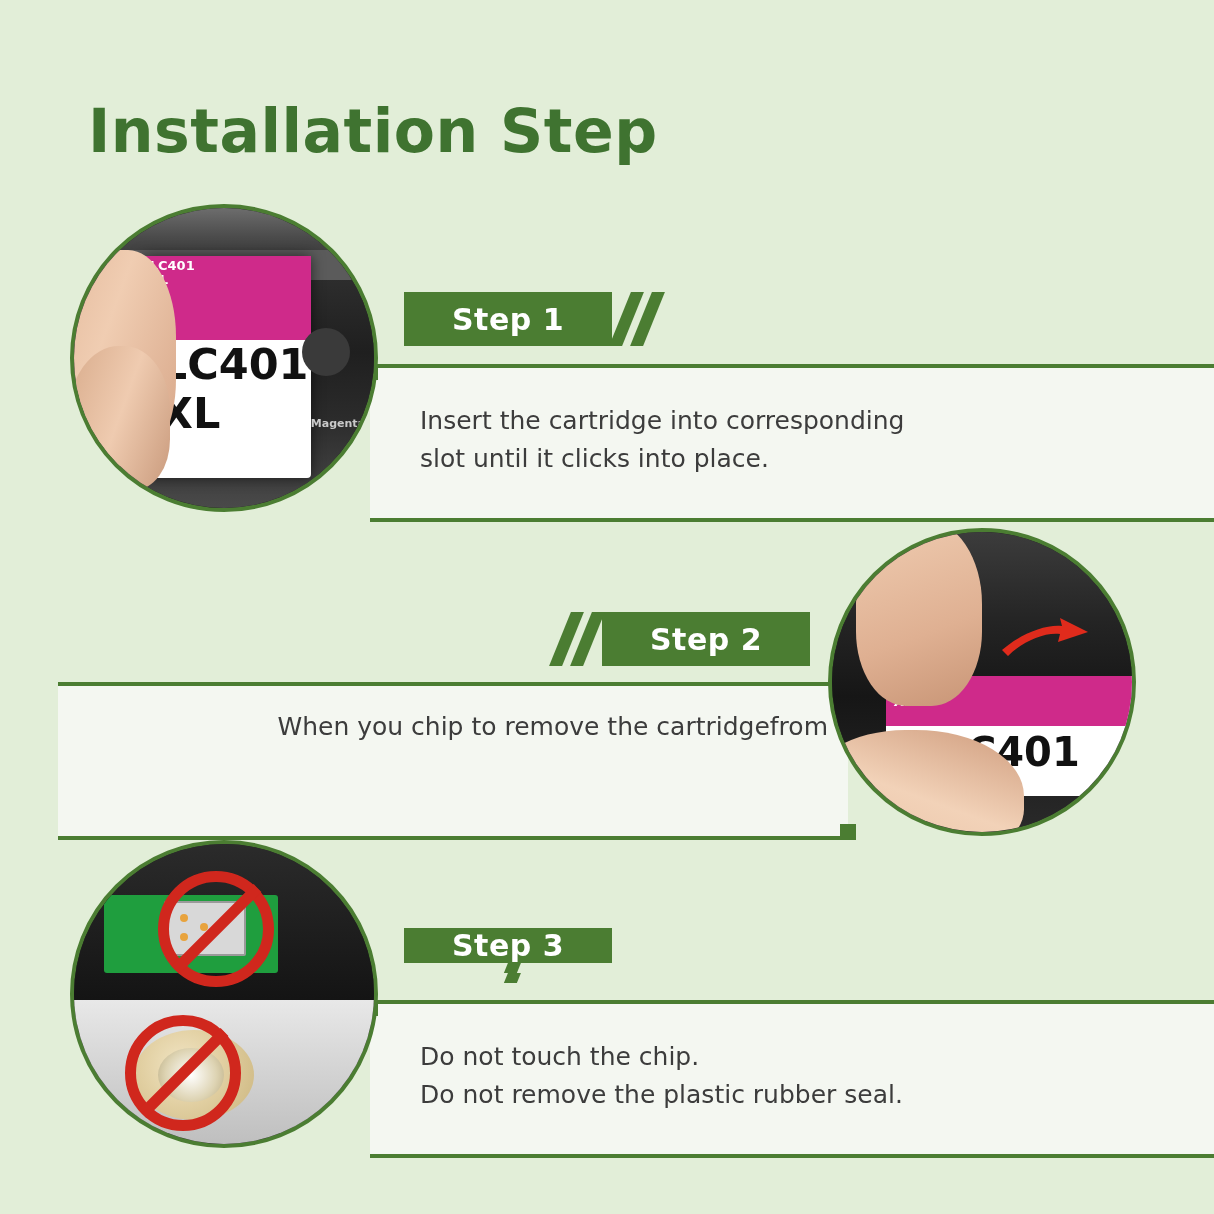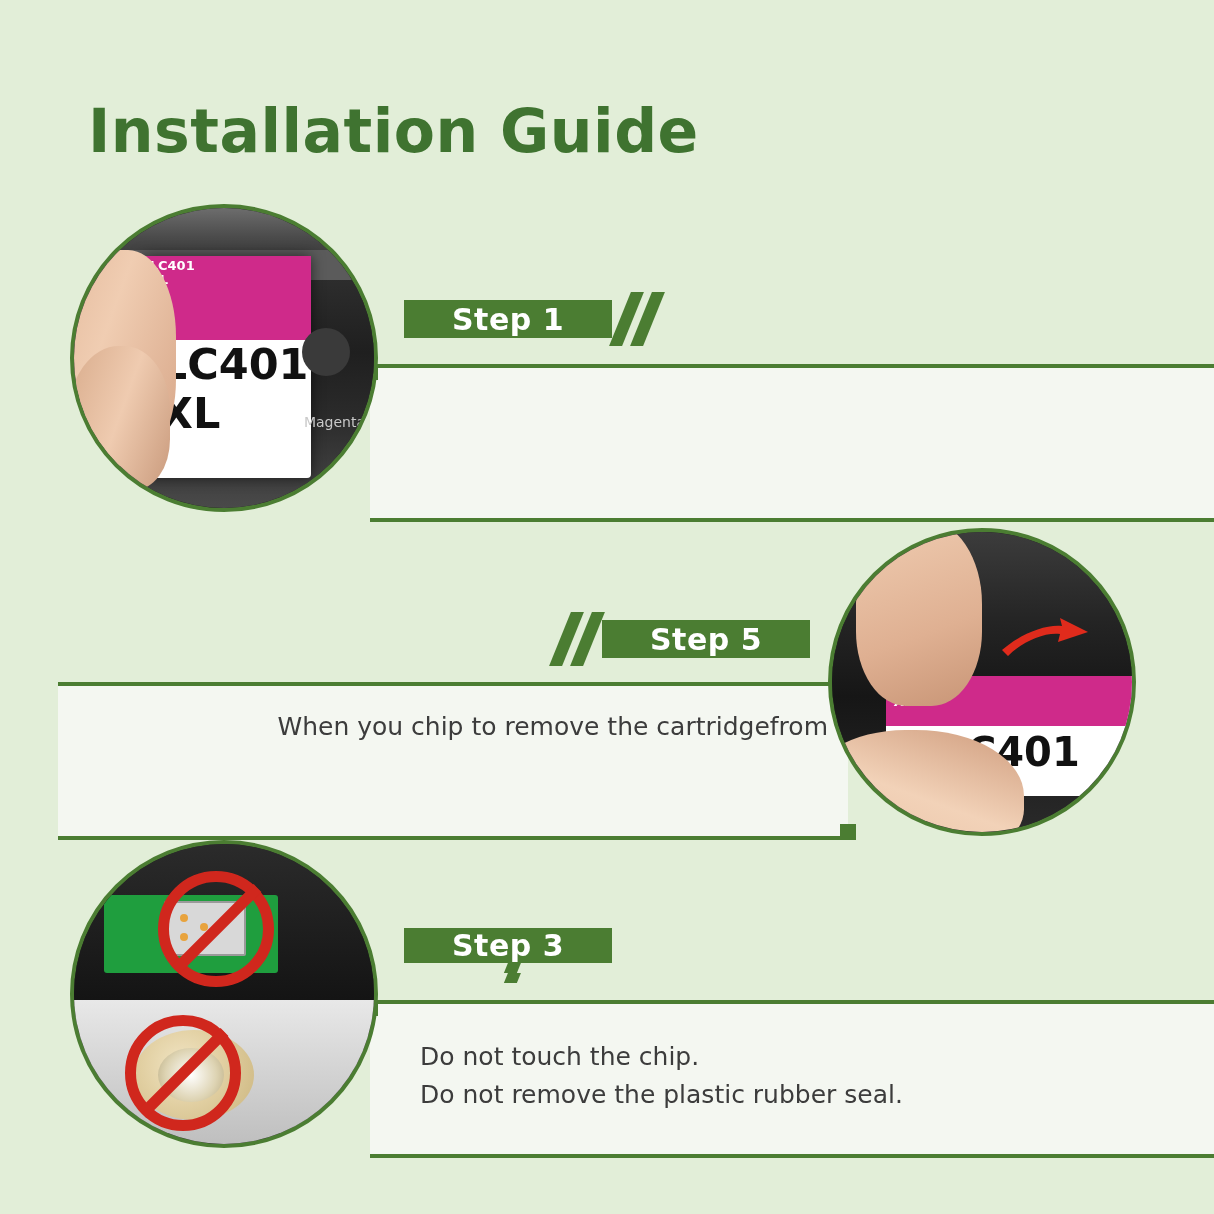--- a/index.html
+++ b/index.html
@@ -49,21 +49,21 @@
   }
 
   
   .step-banner {
     position: absolute;
     height: 54px;
     display: flex;
     align-items: center;
   }
   .banner-body {
-    height: 38px;
+    height: 54px;
     background: #4b7d32;
     color: #ffffff;
     font-size: 30px;
     font-weight: bold;
     display: flex;
     align-items: center;
     justify-content: center;
     font-family: "DejaVu Sans", sans-serif;
     letter-spacing: 0.5px;
   }
@@ -159,22 +159,23 @@
     width: 16%;
     height: 16%;
     background: #3a3a3a;
     border-radius: 50%;
   }
   .p1-magenta-word {
     position: absolute;
     right: 3%;
     bottom: 26%;
     color: #c9c9c9;
-    font-size: 14px;
-    font-family: "DejaVu Sans", sans-serif;
+    font-size: 11px;
+    font-family: "DejaVu Sans", sans-serif;
+    font-weight: bold;
   }
 
   
   .p2-bg {
     position: absolute; inset: 0;
     background: linear-gradient(180deg, #3c3c3c 0%, #242424 30%, #161616 55%, #2a2a2a 100%);
   }
   .p2-cart {
     position: absolute;
     left: 18%;
@@ -312,23 +313,27 @@
     width: 16px;
     height: 16px;
     background: #4b7d32;
   }
 </style>
 </head>
 <body>
 
 <div class="page">
 
-  <div class="title">Installation Guide</div>
+  <div class="title">Installation Step</div>
 
   <div class="band" style="left:370px; top:364px; width:844px;">
+    <div class="band-text" style="left:50px; top:34px; width:700px;">
+      <div>Insert the cartridge into corresponding</div>
+      <div>slot until it clicks into place.</div>
+    </div>
     <div class="band-tab" style="left:-8px; top:-4px;"></div>
   </div>
 
   <div class="step-banner" style="left:404px; top:292px;">
     <div class="banner-body" style="width:208px;">Step 1</div>
     <div class="slash"></div>
     <div class="slash"></div>
   </div>
 
   <div class="photo" style="left:70px; top:204px; width:300px; height:300px;">
@@ -355,21 +360,21 @@
   <div class="band" style="left:58px; top:682px; width:790px;">
     <div class="band-text" style="left:20px; top:22px; width:750px; text-align:right;">
       <div>When you chip to remove the cartridgefrom</div>
     </div>
     <div class="band-tab" style="right:-8px; bottom:-4px;"></div>
   </div>
 
   <div class="step-banner" style="left:560px; top:612px;">
     <div class="slash left"></div>
     <div class="slash left"></div>
-    <div class="banner-body" style="width:208px;">Step 5</div>
+    <div class="banner-body" style="width:208px;">Step 2</div>
   </div>
 
   <div class="photo" style="left:828px; top:528px; width:300px; height:300px;">
     <div class="p2-bg"></div>
     <div class="p2-cart">
       <div class="p2-cart-top">
         <div class="p2-label">
           <div>LC401</div>
           <div>XL</div>
         </div>

